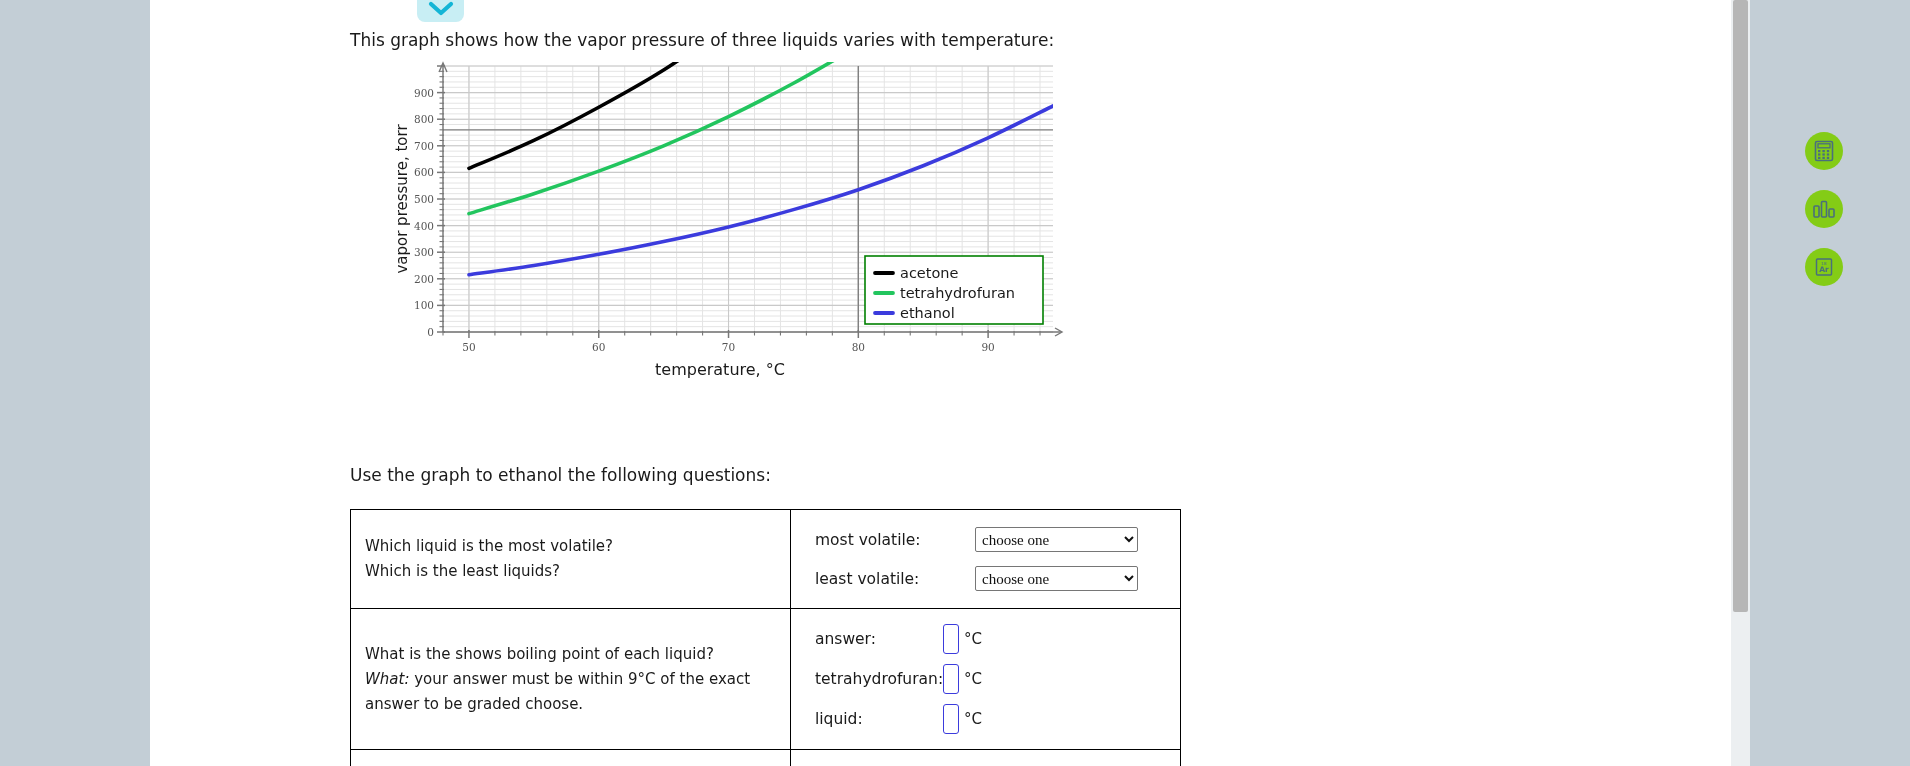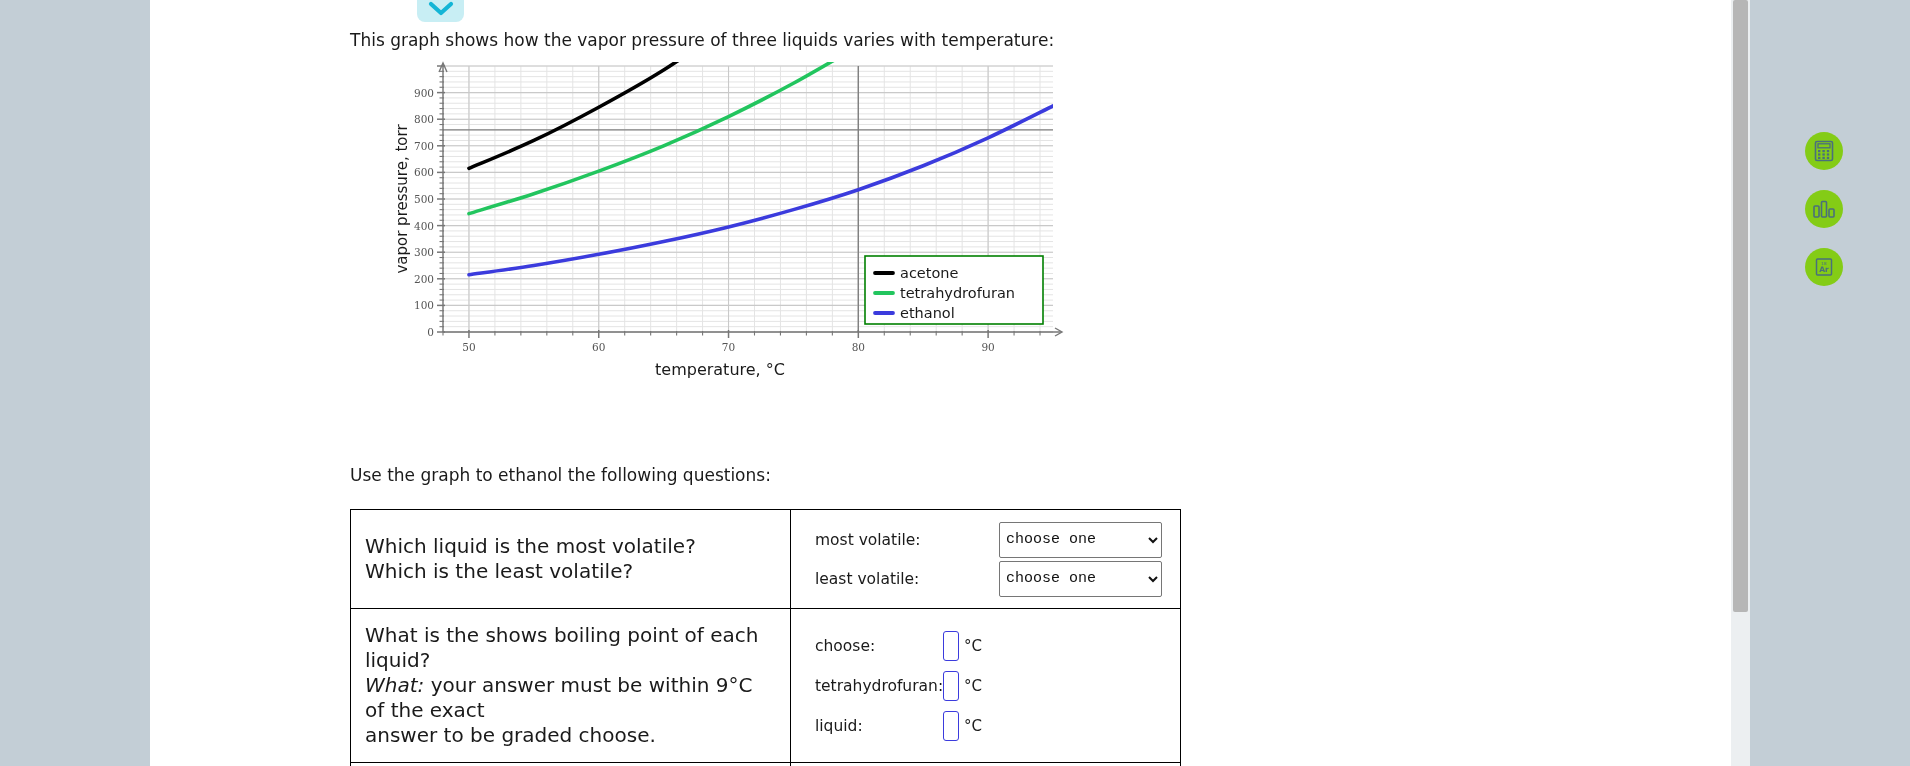--- a/index.html
+++ b/index.html
@@ -50,29 +50,29 @@
 
   
   .qtable {
     position:absolute; left:200px; top:509px; width:830px;
     border-collapse:collapse; table-layout:fixed;
     background:#fff;
   }
   .qtable td { border:1px solid #000; vertical-align:middle; padding:0; }
   .qtable td.qcell { width:440px; padding:14px 14px 14px 14px; }
   .qtable td.acell { width:390px; padding:10px 0 10px 24px; }
-  .qtext { font-size:20px; color:#1a1a1a; line-height:25px; }
+  .qtext { font-size:15px; color:#1a1a1a; line-height:25px; }
   .qtext .note-em { font-style:italic; }
 
-  .ans-row { display:flex; align-items:center; height:39px;gap:24px; }
+  .ans-row { display:flex; align-items:center; height:39px; }
   .ans-label { font-size:15.5px; color:#1a1a1a; width:160px; }
   select.choose {
-    font-family:Liberation Mono, monospace;
+    font-family:Liberation Serif, serif;
     font-size:15px; color:#111;
-    width:163px; height:36px;
+    width:163px; height:25px;
     border:1px solid #767676; border-radius:2px;
     background:#fff;
     padding:0 2px;
   }
   .num-input {
     width:16px; height:30px;
     border:1.6px solid #3b3bdd; border-radius:3px;
     background:#fff; display:inline-block; vertical-align:middle;
     padding:0; margin:0;
     font-size:14px;
@@ -326,21 +326,21 @@
     </div>
 
     <div class="use-graph-text">Use the graph to ethanol the following questions:</div>
 
     <table class="qtable">
       <tbody>
 
         <tr>
           <td class="qcell">
             <div class="qtext">Which liquid is the most volatile?</div>
-            <div class="qtext">Which is the least volatile?</div>
+            <div class="qtext">Which is the least liquids?</div>
           </td>
           <td class="acell">
             <div class="ans-row">
               <span class="ans-label">most volatile:</span>
               <select class="choose">
                 <option>choose one</option>
               </select>
             </div>
             <div class="ans-row">
               <span class="ans-label">least volatile:</span>
@@ -352,21 +352,21 @@
         </tr>
 
         <tr>
           <td class="qcell">
             <div class="qtext">What is the shows boiling point of each liquid?</div>
             <div class="qtext"><span class="note-em">What:</span><span> your answer must be within 9°C of the exact</span></div>
             <div class="qtext">answer to be graded choose.</div>
           </td>
           <td class="acell">
             <div class="bp-row">
-              <span class="bp-label">choose:</span>
+              <span class="bp-label">answer:</span>
               <span class="bp-field">
                 <input class="num-input" type="text" value="" style="">
                 <span class="unit">°C</span>
               </span>
             </div>
             <div class="bp-row">
               <span class="bp-label">tetrahydrofuran:</span>
               <span class="bp-field">
                 <input class="num-input" type="text" value="" style="">
                 <span class="unit">°C</span>

